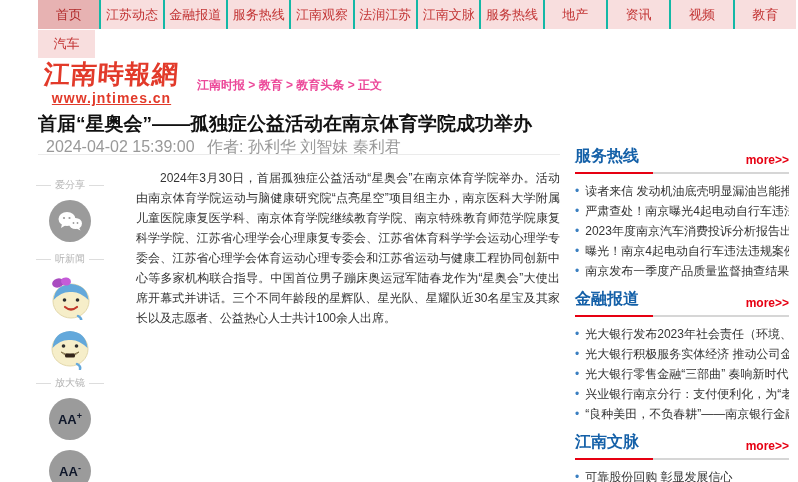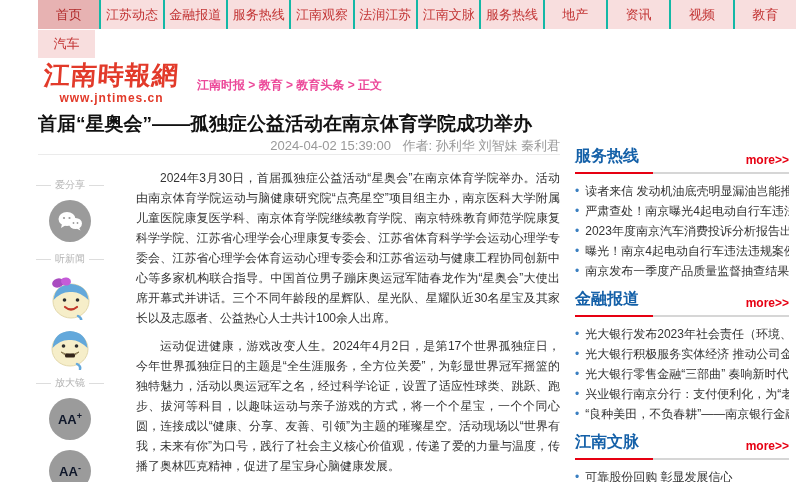--- a/index.html
+++ b/index.html
@@ -15,28 +15,28 @@
   .nav-item.active { background:#e7b2b2; color:#b02a2a; }
   .nav-row2 { height:28px; margin-top:1px; display:flex;align-items:center; }
   .nav-car { width:57px; background:#f8dede; text-align:center; line-height:28px;
     font-size:13px; color:#c23434; cursor:pointer; }
 
   
   .header { position:absolute; left:44px; top:60px; height:46px; display:flex; align-items:center; }
   .logo { text-align:center; margin-right:18px; cursor:pointer; }
   .logo-zh { font-family:"DejaVu Serif","Liberation Serif",serif; font-weight:bold;
     font-size:26px; color:#e23a2a; letter-spacing:1px; transform:skewX(-4deg); line-height:28px; }
-  .logo-url { font-size:12px; color:#e23a2a; font-weight:bold; letter-spacing:1px; margin-top:2px; }
+  .logo-url { font-size:14px; color:#e23a2a; font-weight:bold; letter-spacing:1px; margin-top:2px;text-decoration:underline; }
   .breadcrumb { font-size:12px; color:#ec4899; font-weight:bold; margin-top:4px; }
 
   
   .art-title { position:absolute; left:38px; top:110px; width:524px;
     font-size:19px; font-weight:bold; color:#111; line-height:28px; white-space:nowrap; }
-  .art-meta { position:absolute; left:38px; top:137px; width:522px; text-align:right;
-    font-size:13px; color:#999; }
+  .art-meta { position:absolute; left:38px; top:137px; width:522px; 
+    font-size:16px; color:#999; }
   .art-meta span { margin-left:8px; }
   .art-divider { position:absolute; left:38px; top:154px; width:522px;
     border-top:1px solid #ebebeb; }
 
   
   .tools { position:absolute; left:36px; top:172px; width:68px; text-align:center; }
   .tool-label { display:flex; align-items:center; gap:4px; color:#b3b3b3;
     font-size:10px; margin:6px 0 8px; white-space:nowrap; }
   .tool-label::before, .tool-label::after { content:""; flex:1; border-top:1px solid #ddd; }
   .tool-circle { width:42px; height:42px; border-radius:50%; background:#9b9b9b;
@@ -147,21 +147,20 @@
   <div class="tool-circle">
     <span class="aa-text"><span>AA</span><sup>+</sup></span>
   </div>
   <div class="tool-circle">
     <span class="aa-text"><span>AA</span><sup>-</sup></span>
   </div>
 </div>
 
 <div class="article">
   <p>2024年3月30日，首届孤独症公益活动“星奥会”在南京体育学院举办。活动由南京体育学院运动与脑健康研究院“点亮星空”项目组主办，南京医科大学附属儿童医院康复医学科、南京体育学院继续教育学院、南京特殊教育师范学院康复科学学院、江苏省心理学会心理康复专委会、江苏省体育科学学会运动心理学专委会、江苏省心理学会体育运动心理专委会和江苏省运动与健康工程协同创新中心等多家机构联合指导。中国首位男子蹦床奥运冠军陆春龙作为“星奥会”大使出席开幕式并讲话。三个不同年龄段的星辉队、星光队、星耀队近30名星宝及其家长以及志愿者、公益热心人士共计100余人出席。</p>
-  <p>运动促进健康，游戏改变人生。2024年4月2日，是第17个世界孤独症日，今年世界孤独症日的主题是“全生涯服务，全方位关爱”，为彰显世界冠军摇篮的独特魅力，活动以奥运冠军之名，经过科学论证，设置了适应性球类、跳跃、跑步、拔河等科目，以趣味运动与亲子游戏的方式，将一个个星宝，一个个同心圆，连接成以“健康、分享、友善、引领”为主题的璀璨星空。活动现场以“世界有我，未来有你”为口号，践行了社会主义核心价值观，传递了爱的力量与温度，传播了奥林匹克精神，促进了星宝身心脑健康发展。</p>
 </div>
 
 <div class="sidebar">
 
   <div class="side-section">
     <div class="side-head">
       <span class="side-title">服务热线</span>
       <span class="side-more">more&gt;&gt;</span>
     </div>
     <ul class="side-list">

